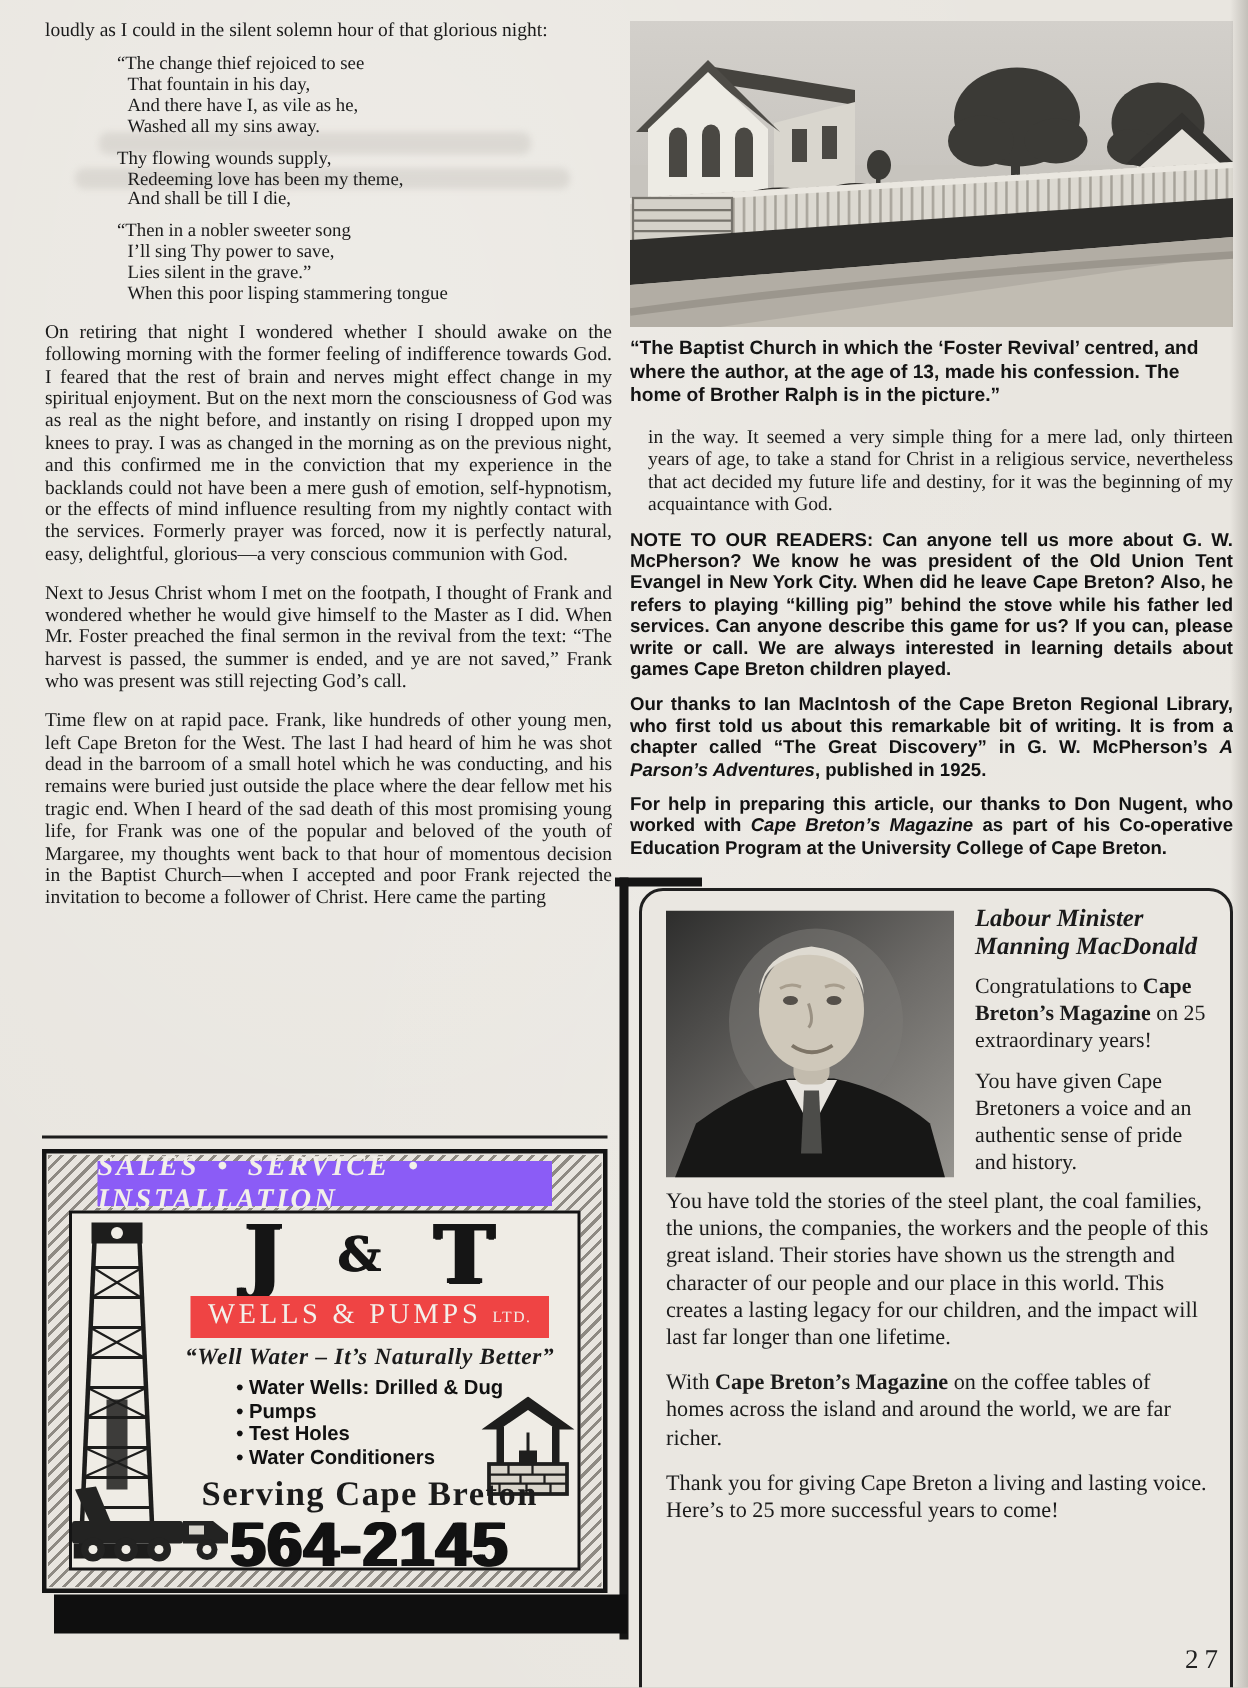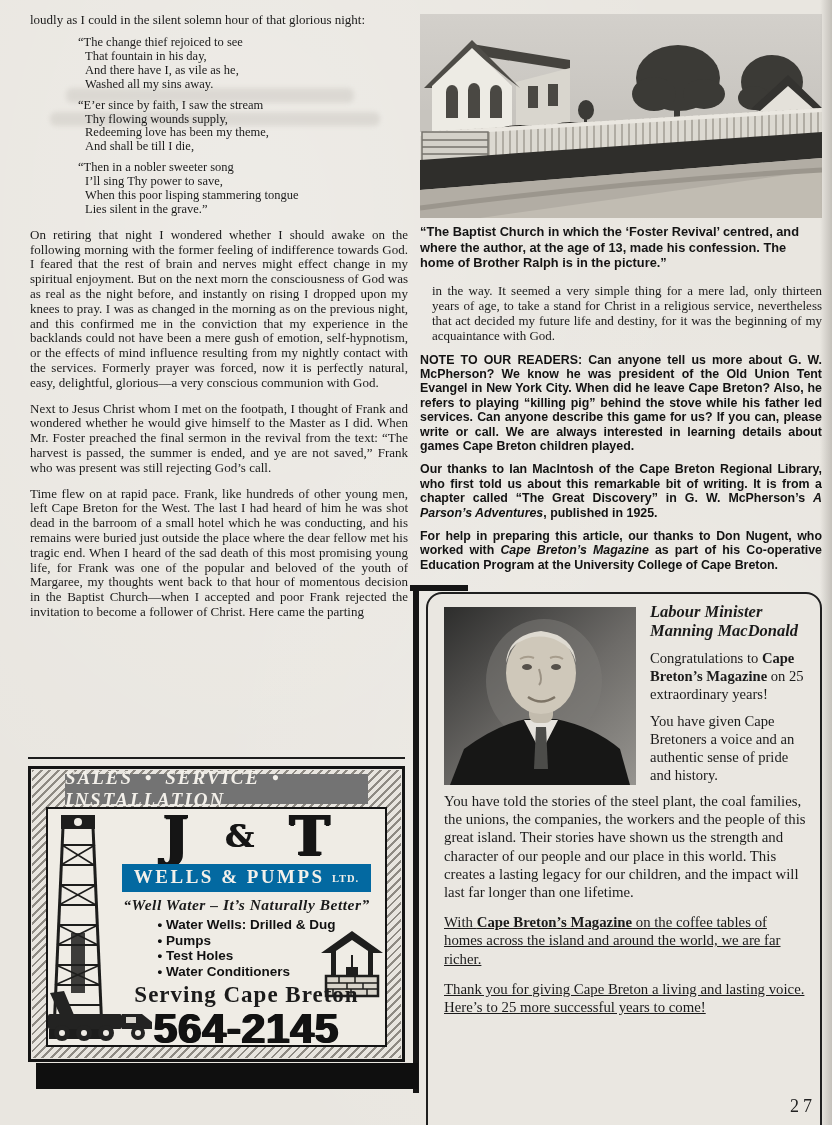--- a/index.html
+++ b/index.html
@@ -49,45 +49,45 @@
   .labour-box{
     position:absolute;left:426px;top:592px;width:396px;height:656px;
     border:2px solid #1f1f1f;border-radius:16px;background:#eae7e1;box-sizing:border-box;
   }
   .minister{position:absolute;left:16px;top:13px;width:192px;height:178px;}
   .lb-side{position:absolute;left:222px;top:8px;width:160px;}
   .lb-head{font-weight:bold;font-style:italic;font-size:16.5px;line-height:19px;}
   .lb-p{margin:10px 0 0 0;font-size:14.6px;line-height:17.8px;}
   .lb-body{position:absolute;left:16px;right:14px;top:198px;}
   .lb-body p{margin:0 0 0 0;font-size:14.8px;line-height:18.2px;}
-  .lb-body p + p{margin-top:12px;text-decoration:underline;}
+  .lb-body p + p{margin-top:12px;}
   .ns-logo-wrap{position:absolute;left:0;right:0;bottom:4px;text-align:center;}
 
   
   .rule-above-ad{position:absolute;left:28px;top:757px;width:377px;height:2px;background:#1d1d1d;}
   .ad-outer{position:absolute;left:28px;top:766px;width:377px;height:296px;
     border:3px solid #141414;background:#e8e5df;box-sizing:border-box;}
   .ad-zz{position:absolute;inset:1px;
     background:repeating-linear-gradient(135deg,#8e8a83 0 2px,#e8e5df 2px 6px);}
-  .ad-banner{position:absolute;top:5px;left:34px;right:34px;height:30px;background:#737373;
+  .ad-banner{position:absolute;top:5px;left:34px;right:34px;height:30px;background:#8b5cf6;
     color:#f2efe9;display:flex;align-items:center;justify-content:center;z-index:3;
     font-family:"Liberation Serif",serif;font-weight:bold;font-style:italic;
     font-size:19px;letter-spacing:2px;word-spacing:5px;}
   .ad-inner{position:absolute;top:38px;left:15px;right:15px;bottom:12px;
     background:#efece5;border:2px solid #141414;overflow:hidden;z-index:2;}
   .rig{position:absolute;left:1px;top:4px;}
   .truck{position:absolute;left:-2px;bottom:0px;}
   .well{position:absolute;right:2px;top:122px;}
   .ad-content{position:absolute;left:64px;right:4px;top:2px;text-align:center;}
   .jt-row{display:flex;justify-content:center;align-items:center;gap:36px;
     font-family:"DejaVu Serif",serif;font-weight:bold;color:#151515;line-height:48px;height:50px;}
   .jt-letter{font-size:54px;text-shadow:1.4px 0 0 currentColor,-1.4px 0 0 currentColor,0 1px 0 currentColor;}
   .jt-amp{font-size:32px;text-shadow:1px 0 0 currentColor;}
-  .wells-bar{display:inline-block;background:#0369a1;color:#f3f0ea;margin-top:3px;
-    font-family:"Liberation Serif",serif;font-weight:bold;font-size:19px;letter-spacing:2.5px;
+  .wells-bar{display:inline-block;background:#ef4444;color:#f3f0ea;margin-top:3px;
+    font-family:"Liberation Serif",serif;font-weight:normal;font-size:19px;letter-spacing:2.5px;
     padding:2px 12px 4px;}
   .wells-ltd{font-size:10.5px;letter-spacing:1px;vertical-align:1px;}
   .slogan{margin-top:4px;font-family:Liberation Serif, serif;font-weight:bold;font-style:italic;
     font-size:15.5px;letter-spacing:.5px;}
   .bullets{display:inline-block;text-align:left;margin-top:3px;
     font-family:"Liberation Sans","DejaVu Sans",sans-serif;font-weight:bold;
     font-size:13.5px;line-height:15.5px;color:#111;}
   .serving{margin-top:2px;font-weight:bold;font-size:23px;letter-spacing:1px;}
   .phone{margin-top:0;font-family:"Liberation Sans",sans-serif;font-weight:bold;font-size:42px;
     line-height:42px;letter-spacing:1px;color:#121212;
@@ -108,30 +108,29 @@
     <p class="open-line">loudly as I could in the silent solemn hour of that glorious night:</p>
 
     <div class="poem">
       <div class="stanza">
         <div class="pline">“The change thief rejoiced to see</div>
         <div class="pline">That fountain in his day,</div>
         <div class="pline">And there have I, as vile as he,</div>
         <div class="pline">Washed all my sins away.</div>
       </div>
       <div class="stanza">
-        <div class="pline">“E’er since by faith, I saw the stream</div>
         <div class="pline">Thy flowing wounds supply,</div>
         <div class="pline">Redeeming love has been my theme,</div>
         <div class="pline">And shall be till I die,</div>
       </div>
       <div class="stanza">
         <div class="pline">“Then in a nobler sweeter song</div>
         <div class="pline">I’ll sing Thy power to save,</div>
+        <div class="pline">Lies silent in the grave.”</div>
         <div class="pline">When this poor lisping stammering tongue</div>
-        <div class="pline">Lies silent in the grave.”</div>
       </div>
     </div>
 
     <p class="bp">On retiring that night I wondered whether I should awake on the following morning with the former feeling of indifference towards God. I feared that the rest of brain and nerves might effect change in my spiritual enjoyment. But on the next morn the consciousness of God was as real as the night before, and instantly on rising I dropped upon my knees to pray. I was as changed in the morning as on the previous night, and this confirmed me in the conviction that my experience in the backlands could not have been a mere gush of emotion, self-hypnotism, or the effects of mind influence resulting from my nightly contact with the services. Formerly prayer was forced, now it is perfectly natural, easy, delightful, glorious—a very conscious communion with God.</p>
     <p class="bp">Next to Jesus Christ whom I met on the footpath, I thought of Frank and wondered whether he would give himself to the Master as I did. When Mr. Foster preached the final sermon in the revival from the text: “The harvest is passed, the summer is ended, and ye are not saved,” Frank who was present was still rejecting God’s call.</p>
     <p class="bp">Time flew on at rapid pace. Frank, like hundreds of other young men, left Cape Breton for the West. The last I had heard of him he was shot dead in the barroom of a small hotel which he was conducting, and his remains were buried just outside the place where the dear fellow met his tragic end. When I heard of the sad death of this most promising young life, for Frank was one of the popular and beloved of the youth of Margaree, my thoughts went back to that hour of momentous decision in the Baptist Church—when I accepted and poor Frank rejected the invitation to become a follower of Christ. Here came the parting</p>
   </div>
 
   <div class="right-col">
 

